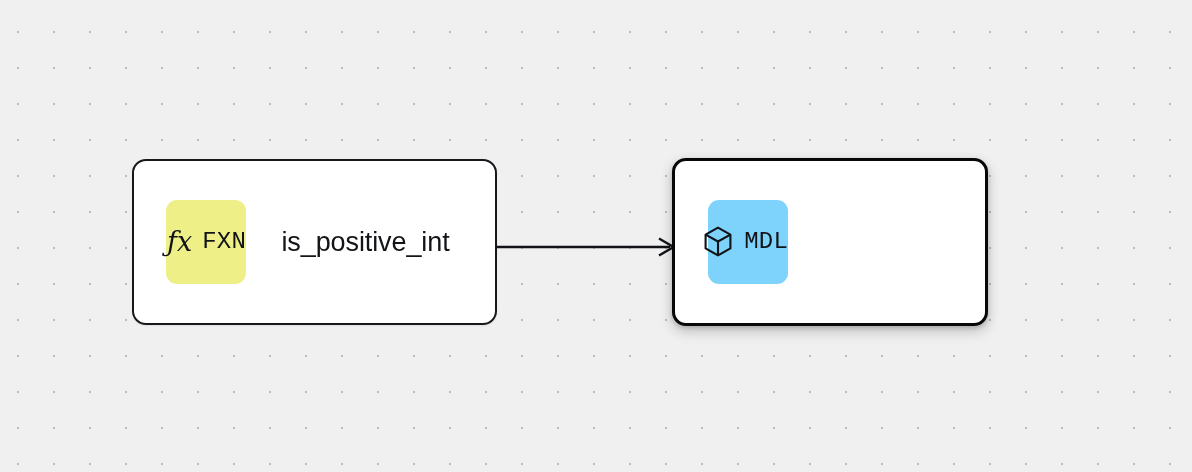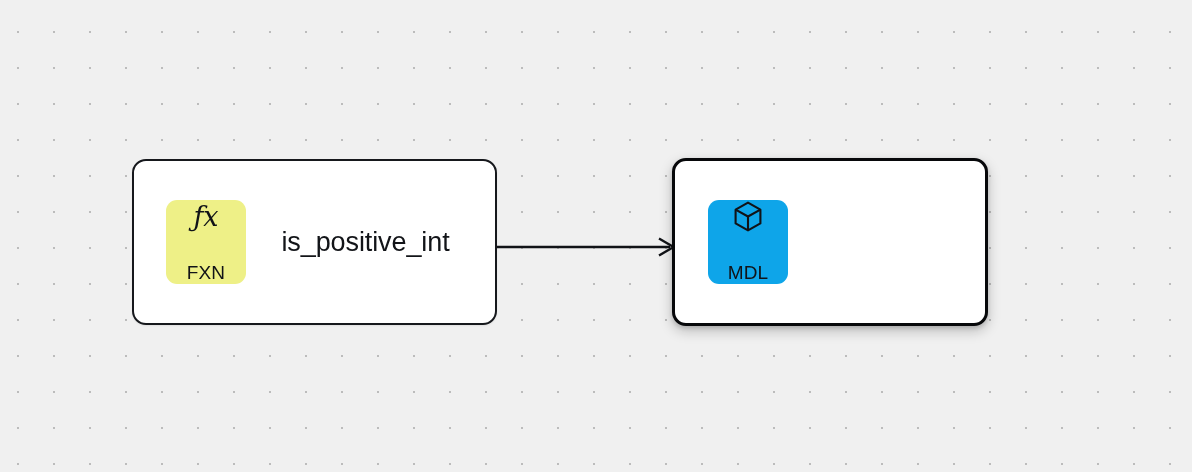--- a/index.html
+++ b/index.html
@@ -52,42 +52,42 @@
     border: 3.5px solid #07080a;
     box-shadow: 0 5px 13px rgba(0,0,0,0.22), 0 2px 4px rgba(0,0,0,0.14);
   }
 
   .node-badge {
     flex: 0 0 auto;
     width: 80px;
     height: 84px;
     border-radius: 11px;
     display: flex;
-    flex-direction: column;
+    flex-direction: row;
     align-items: center;
-    justify-content: space-between;
-    gap: 17px;
+    justify-content: flex-end;
+    gap: 10px;
   }
   .node-badge--fxn { background: #eef087; }
-  .node-badge--mdl { background: #0ea5e9; }
+  .node-badge--mdl { background: #7dd3fc; }
 
   .badge-glyph {
     display: block;
     height: 34px;
     line-height: 34px;
     font-family: "DejaVu Serif", serif;
     font-size: 27px;
     font-style: italic;
     color: #111317;
   }
   .badge-glyph svg { display: block; }
 
   .badge-code {
-    font-family: Liberation Sans, sans-serif;
-    font-size: 19px;
+    font-family: Liberation Mono, monospace;
+    font-size: 24px;
     letter-spacing: 0.2px;
     color: #111317;
     line-height: 22px;
   }
 
   .node-title {
     flex: 1 1 auto;
     text-align: center;
     font-family: "Liberation Sans", sans-serif;
     font-size: 27px;

